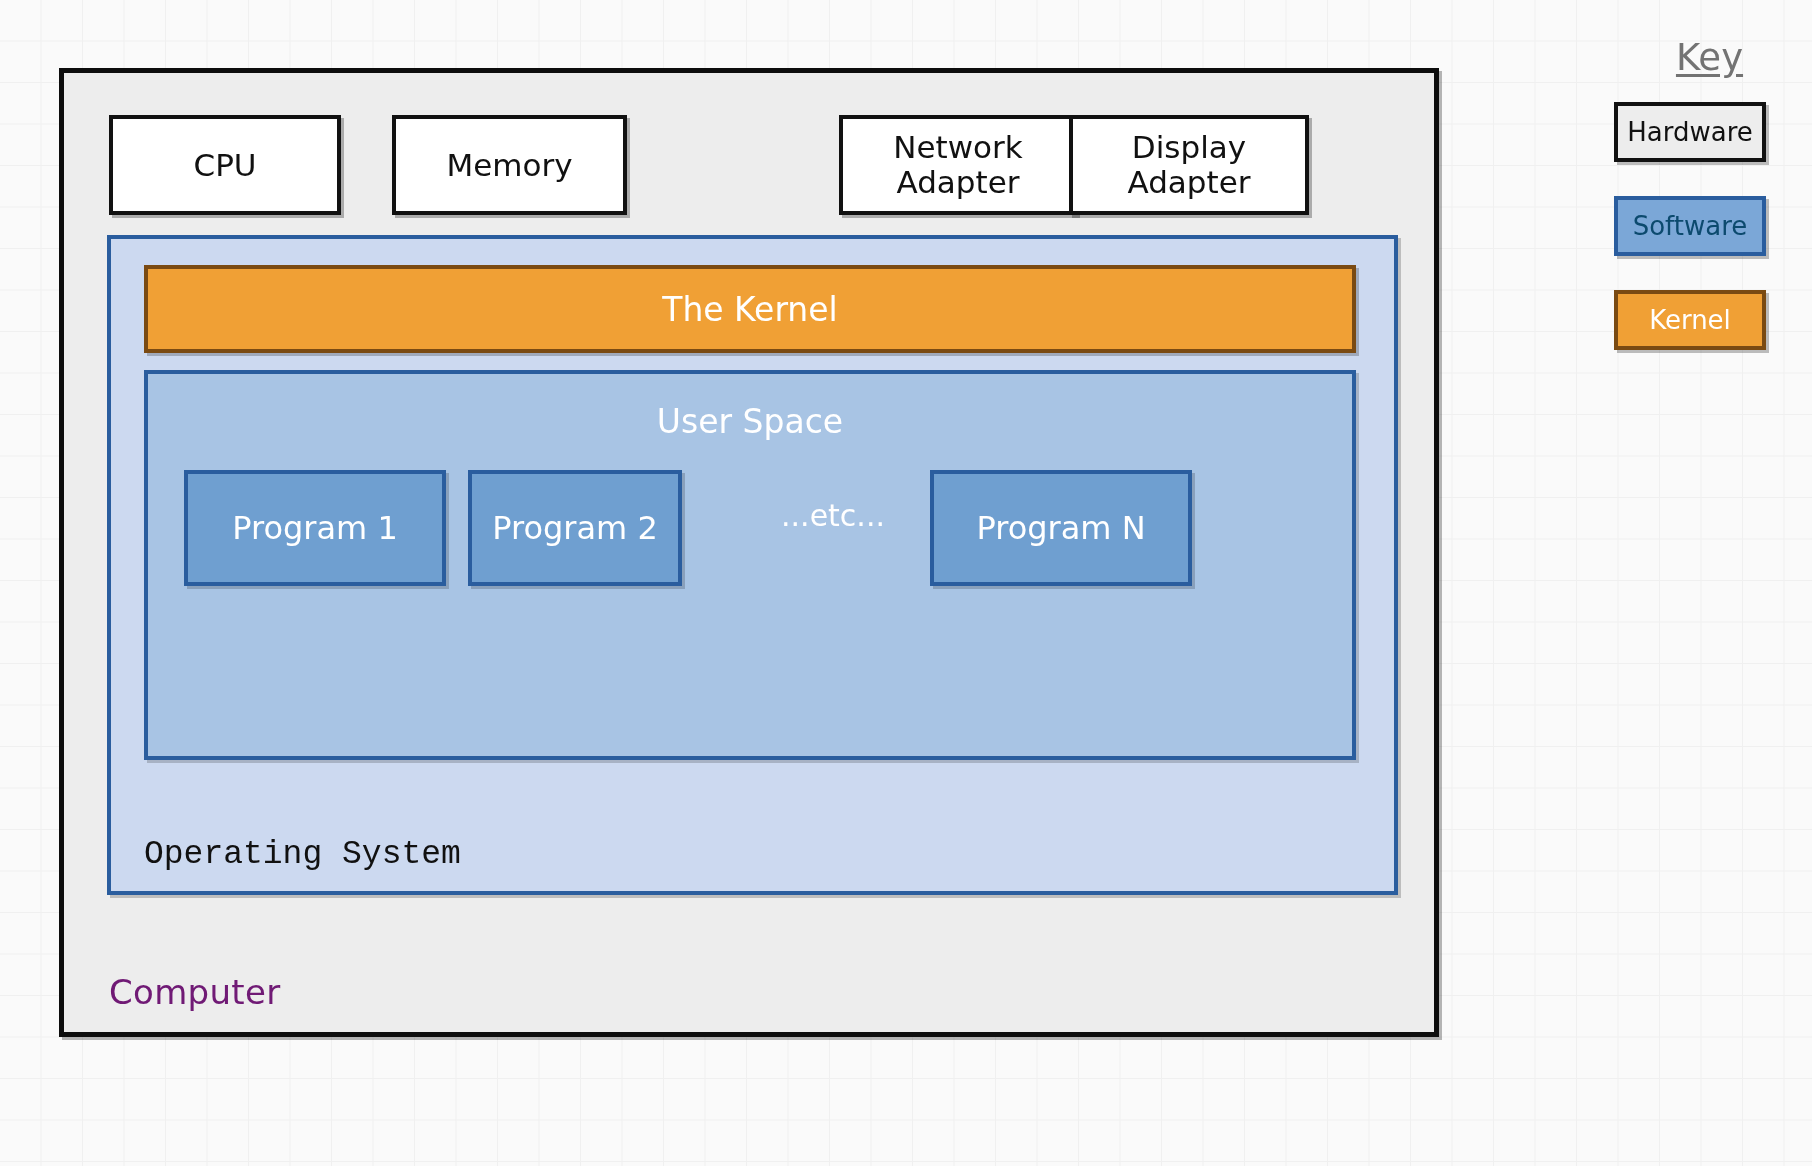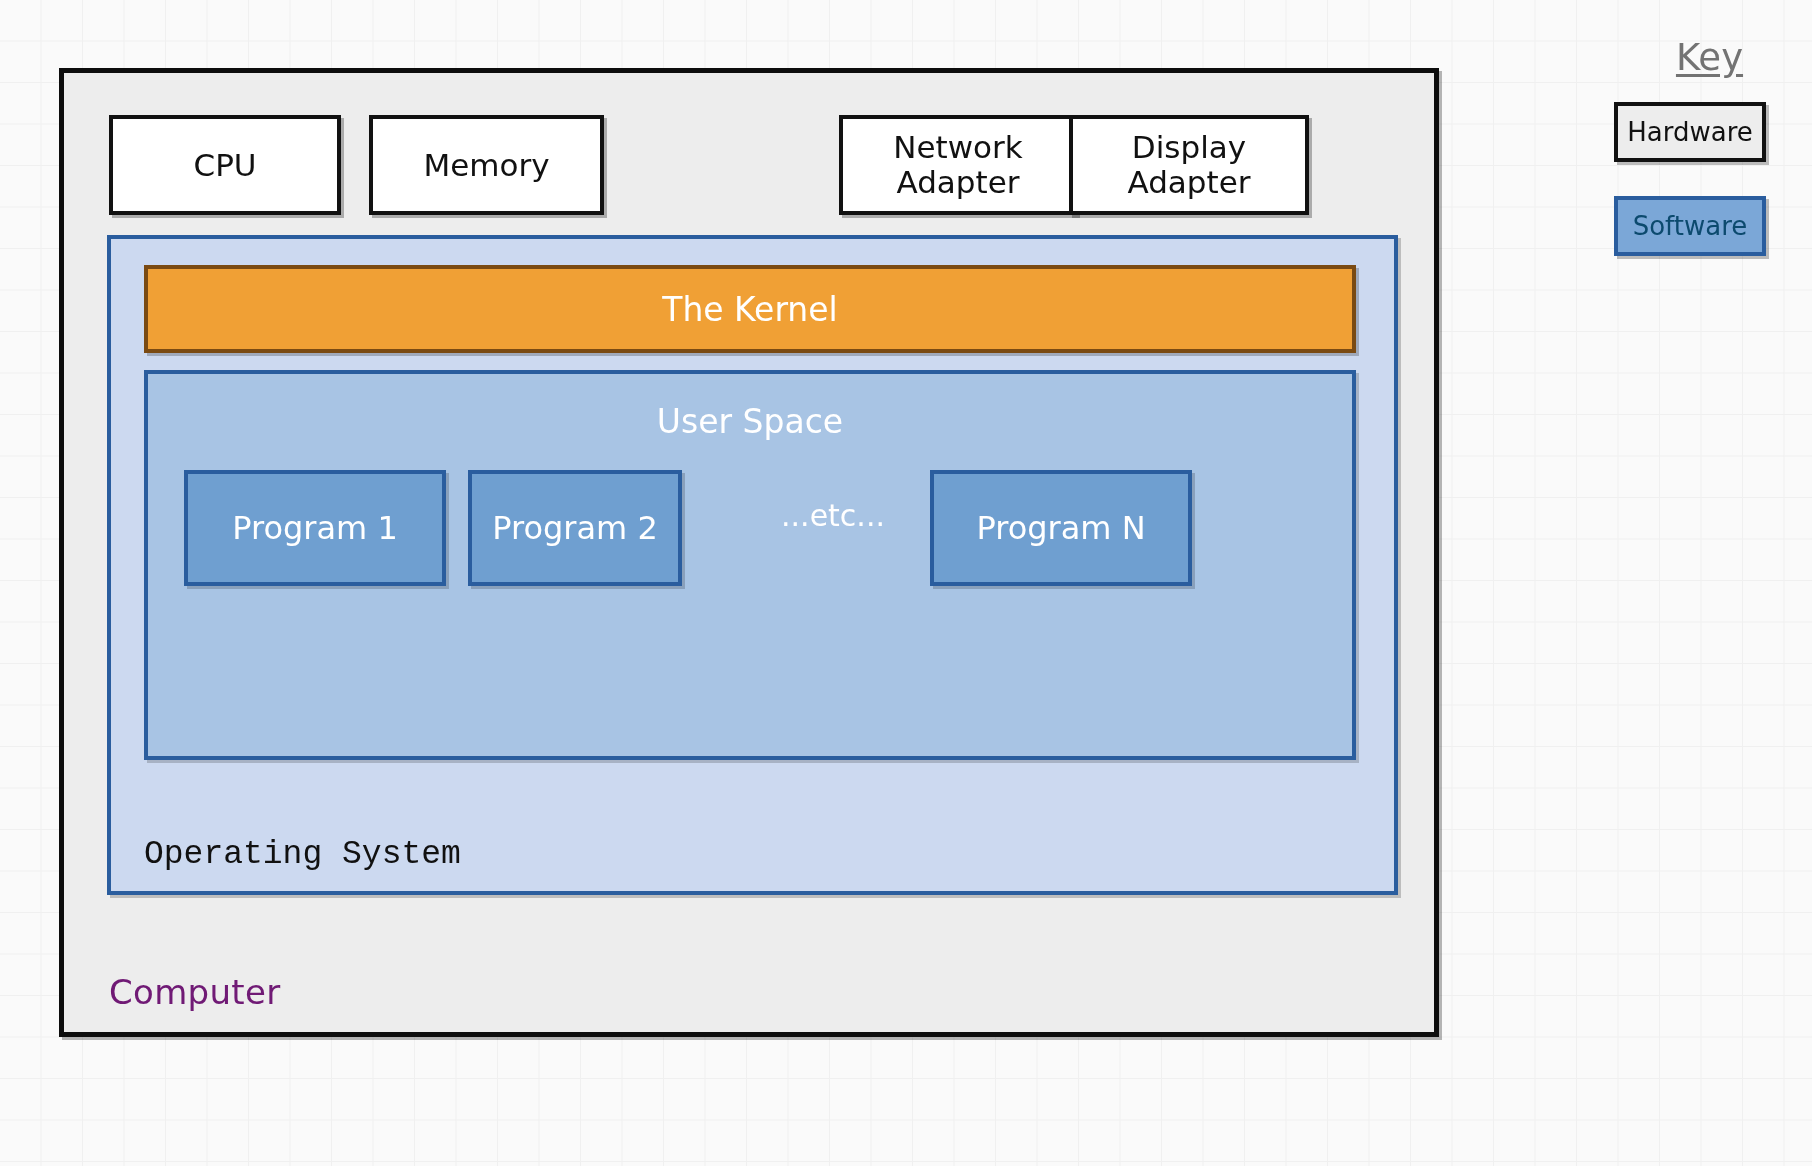--- a/index.html
+++ b/index.html
@@ -70,21 +70,21 @@
     align-items: center;
     justify-content: center;
     text-align: center;
     font-size: 31px;
     color: #111111;
     line-height: 1.12;
     padding: 0 6px;
   }
 
   .hw-box.b0 { left: 0px;    width: 232px; }
-  .hw-box.b1 { left: 260px;  width: 235px; }
+  .hw-box.b1 { left: 283px;  width: 235px; }
   .hw-box.b2 { left: 500px;  width: 240px; }
   .hw-box.b3 { left: 730px;  width: 238px; }
   .hw-box.b4 { left: 960px;  width: 240px; }
 
   
   .os-box {
     position: absolute;
     left: 43px;
     top: 162px;
     width: 1291px;
@@ -287,15 +287,18 @@
   </div>
 
   <div class="key-panel">
     <div class="key-title"><u>Key</u></div>
     <div class="key-item k-hardware">
       <span>Hardware</span>
     </div>
     <div class="key-item k-software">
       <span>Software</span>
     </div>
+    <div class="key-item k-kernel">
+      <span>Kernel</span>
+    </div>
   </div>
 
 </div>
 
 </body></html>

